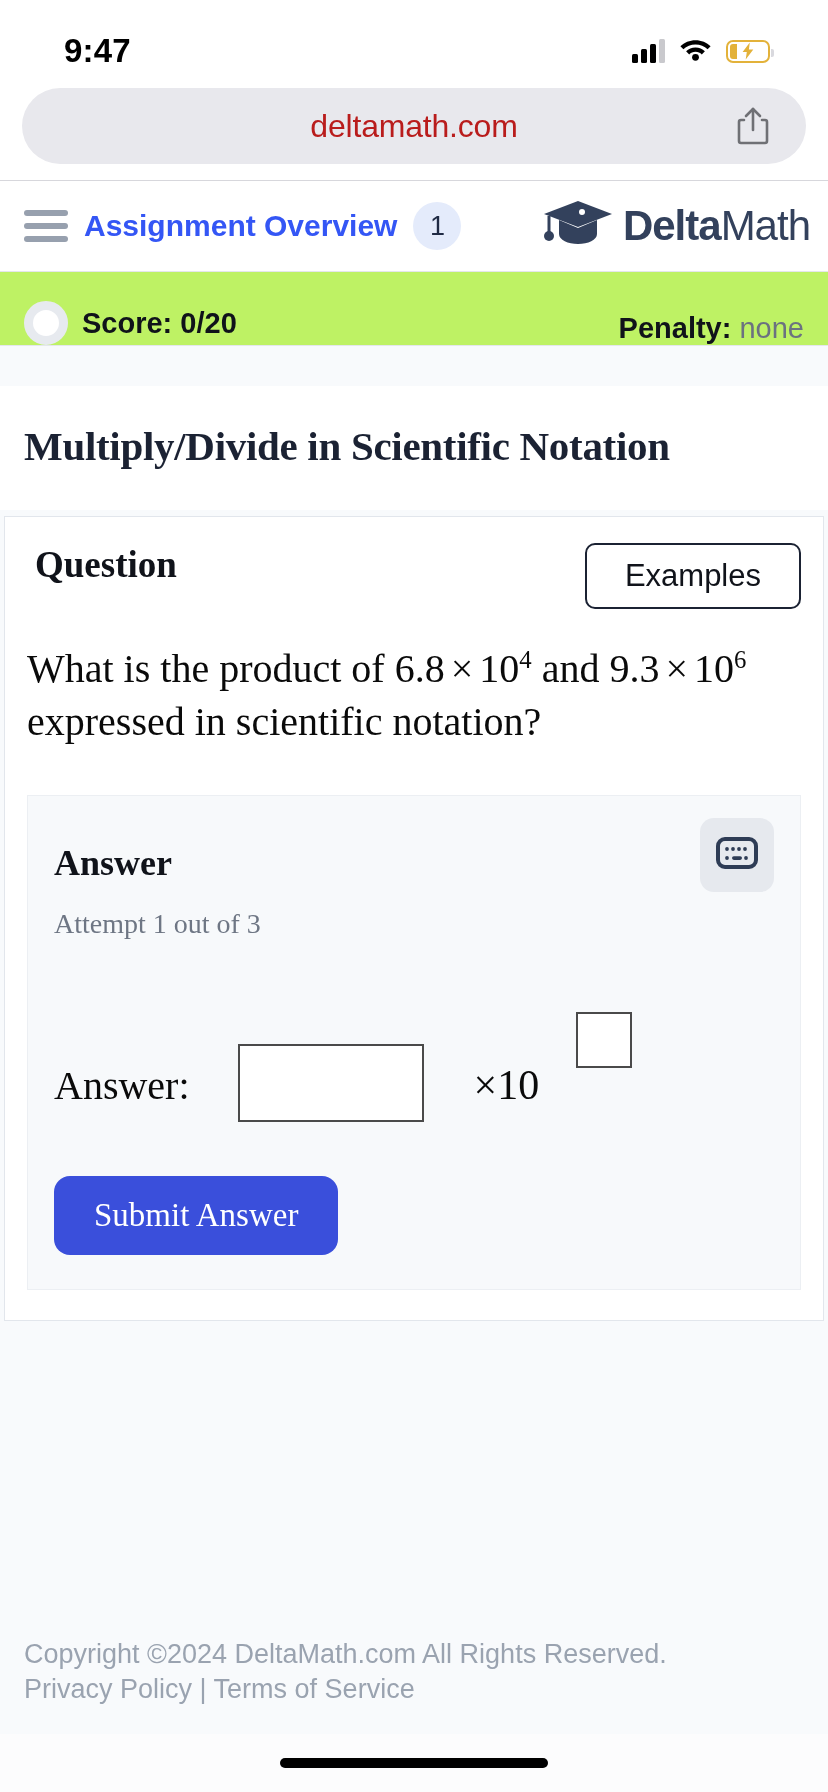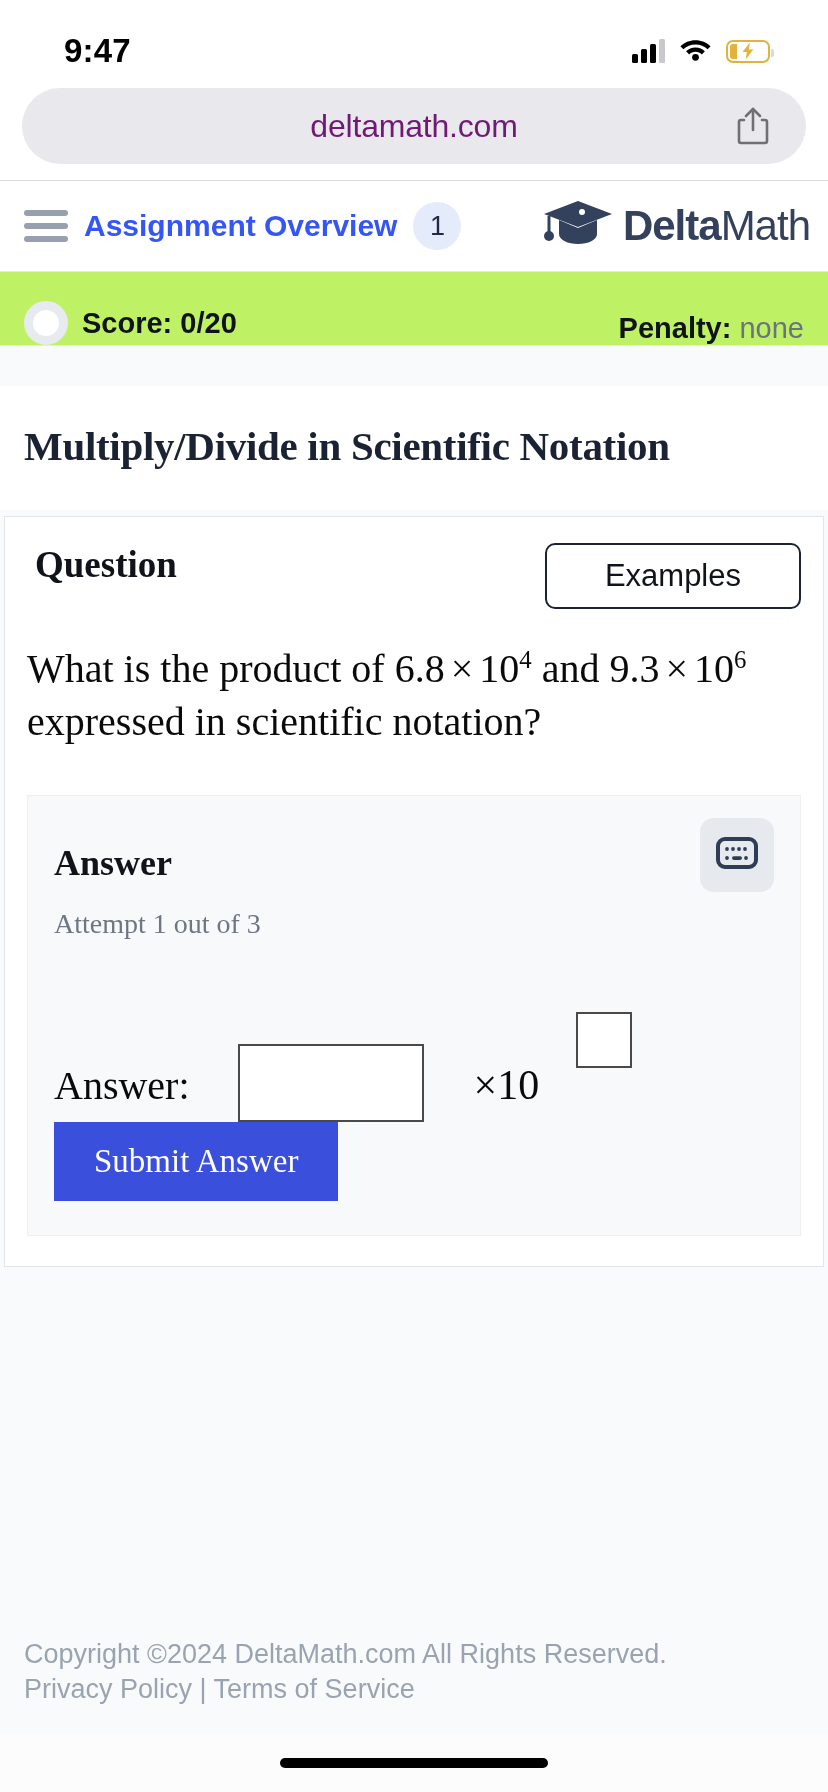--- a/index.html
+++ b/index.html
@@ -74,21 +74,21 @@
     height: 76px;
     background: #e8e8ed;
     border-radius: 38px;
     display: flex;
     align-items: center;
     justify-content: center;
     position: relative;
   }
   .url-text {
     font-size: 32px;
-    color: #701a75;
+    color: #b91c1c;
     letter-spacing: -0.2px;
   }
   .share-btn {
     position: absolute;
     right: 36px;
     top: 50%;
     transform: translateY(-50%);
     width: 34px; height: 40px;
   }
 
@@ -187,21 +187,21 @@
     font-weight: 700;
     color: #10131a;
   }
   .examples-btn {
     border: 2px solid #1b2233;
     border-radius: 10px;
     background: #fff;
     font-family: "Liberation Sans", sans-serif;
     font-size: 31px;
     color: #10131a;
-    padding: 13px 58px;
+    padding: 13px 38px;
   }
 
   .question-text {
     font-family: "Liberation Serif", serif;
     font-size: 40px;
     line-height: 1.32;
     color: #0a0a0a;
     margin-bottom: 46px;
   }
   .mnum { font-family: "Liberation Serif", serif; }
@@ -280,24 +280,25 @@
     margin-bottom: 54px;
     margin-left: 1px;
     font-family: "Liberation Serif", serif;
     font-size: 26px;
     text-align: center;
     padding: 0 4px;
     outline: none;
   }
 
   .submit-btn {
+    margin-top: 54px;
     background: #3a4fdb;
     color: #ffffff;
     border: none;
-    border-radius: 0;
+    border-radius: 16px;
     font-family: "Liberation Serif", serif;
     font-size: 33px;
     padding: 21px 40px;
   }
 
   
   .footer-space { flex: 1 1 auto; background: #f8fafc; }
   .site-footer {
     background: #f8fafc;
     padding: 0 24px 26px 24px;

